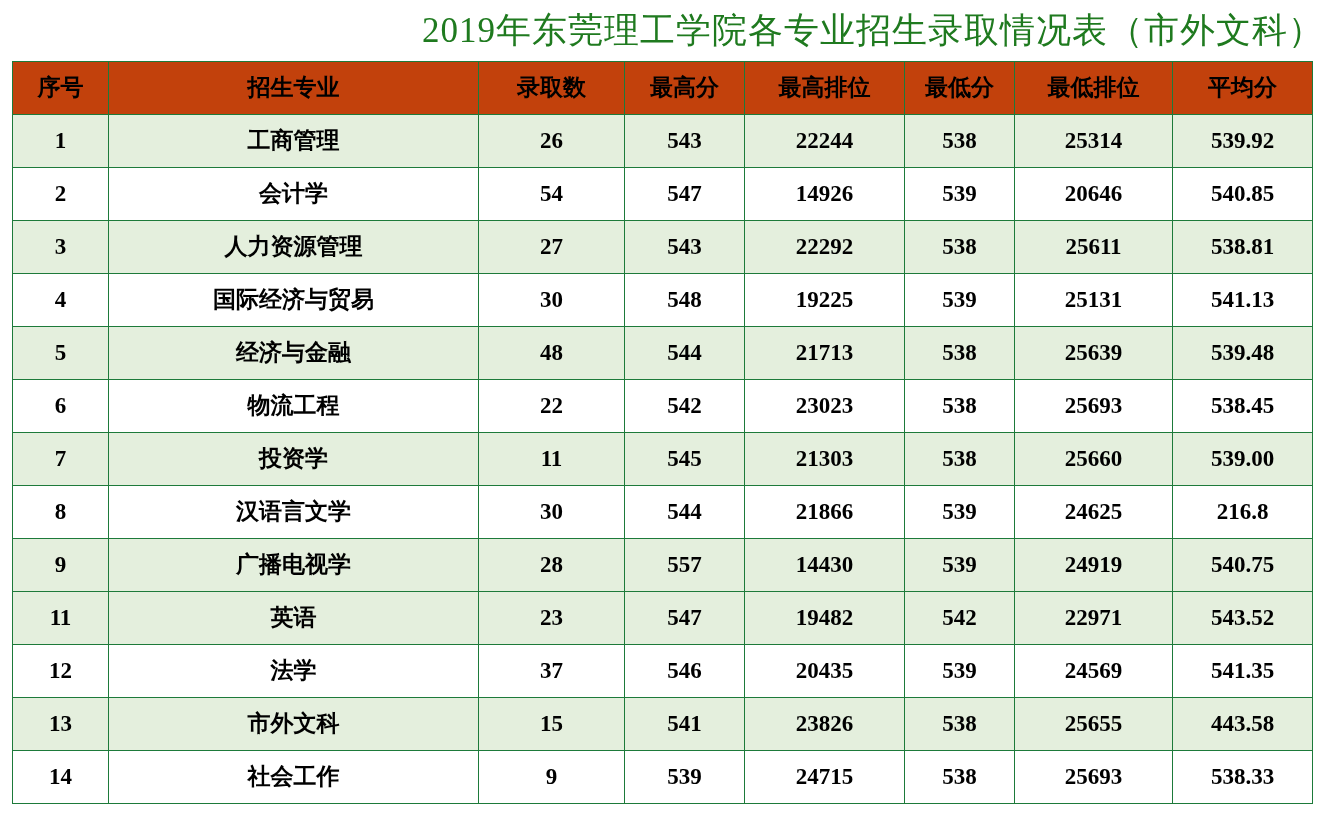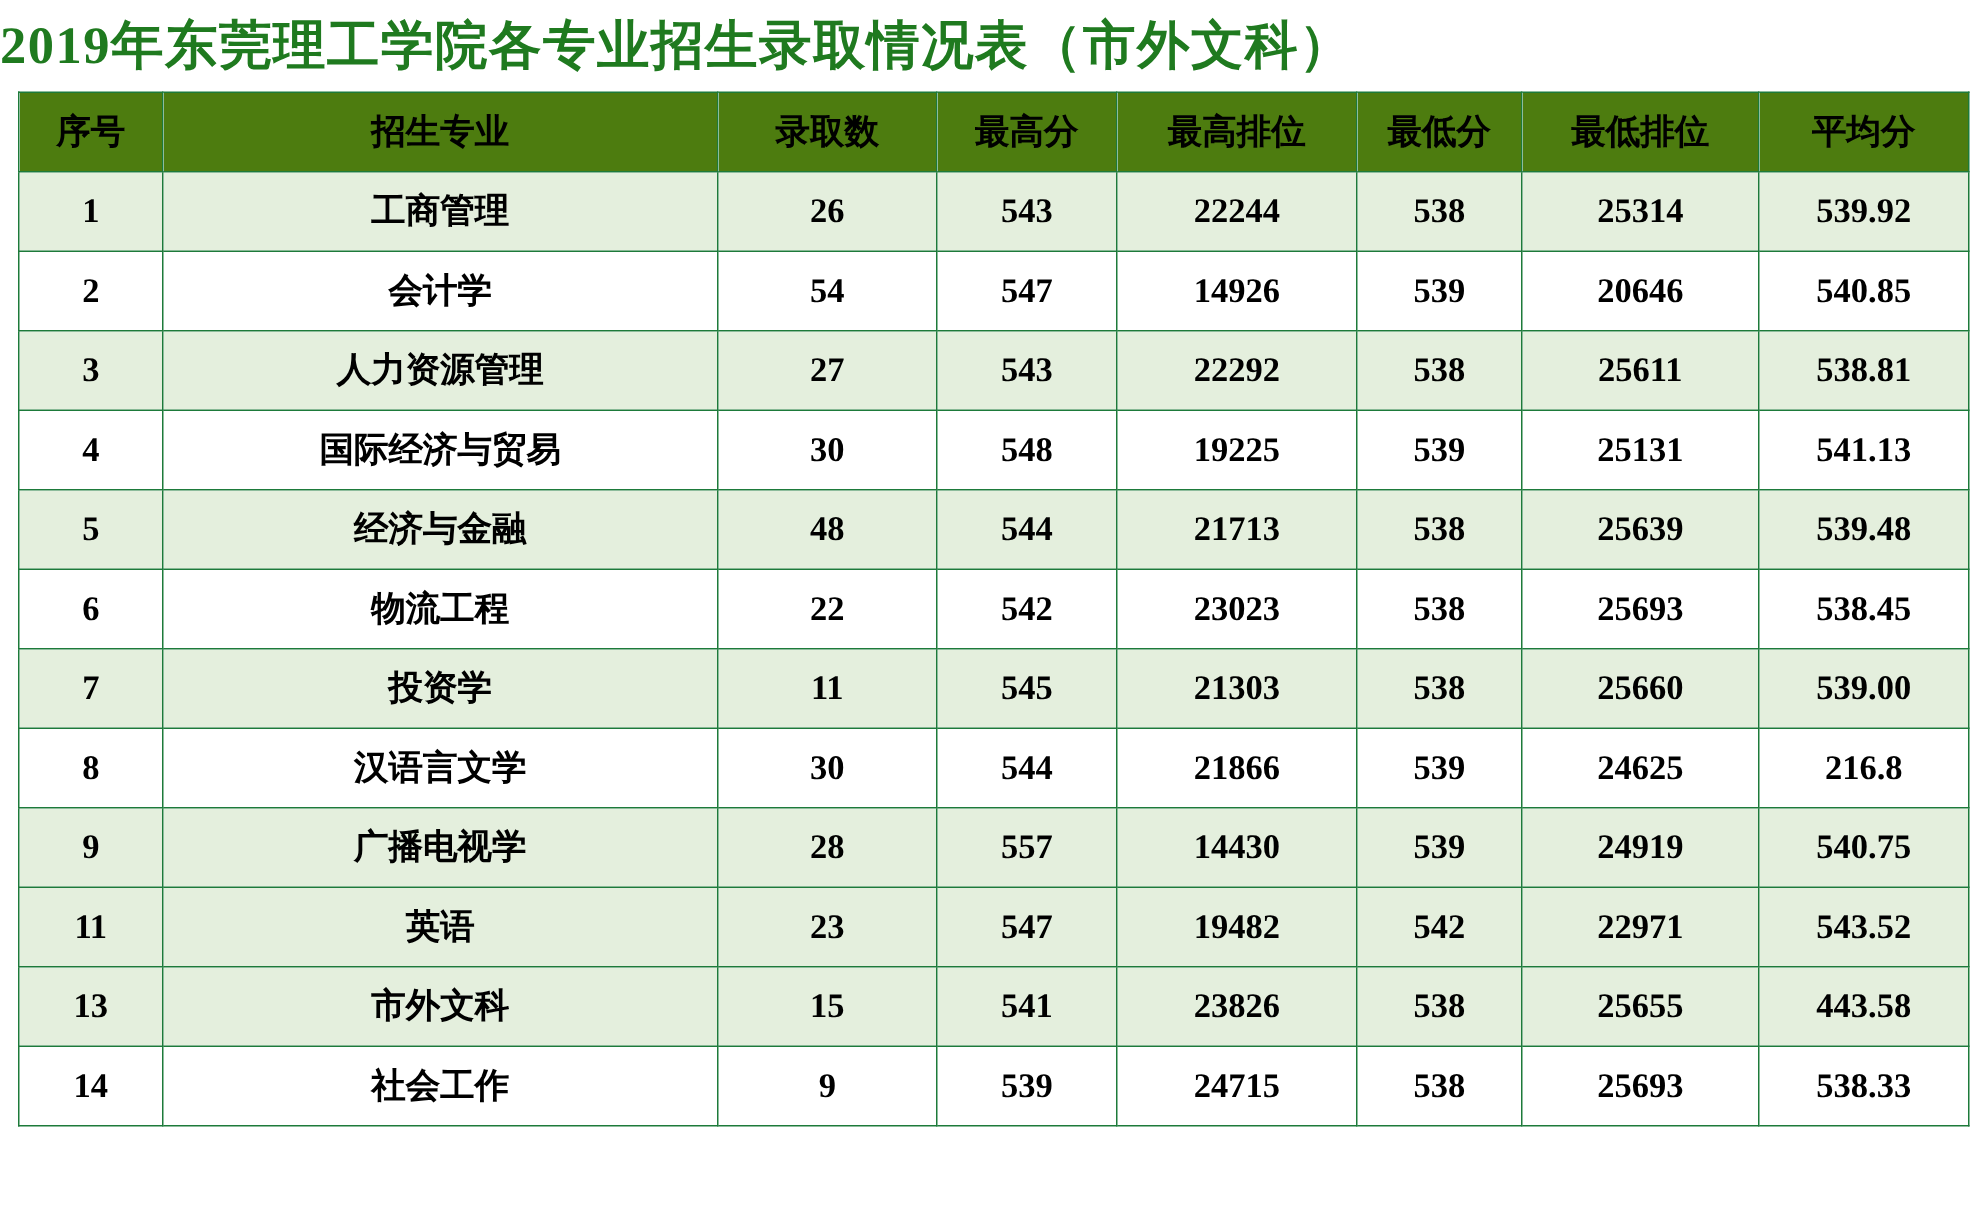--- a/index.html
+++ b/index.html
@@ -12,23 +12,23 @@
     font-family: "Liberation Serif", "DejaVu Serif", serif;
     overflow: hidden;
   }
   .page {
     width: 1324px;
     height: 820px;
     position: relative;
     background: #ffffff;
   }
   .title {
-    text-align: left;
+    text-align: right;
     font-size: 35px;
-    font-weight: bold;
+    font-weight: normal;
     color: #1f7a1f;
     letter-spacing: 1px;
     padding: 12px 0 10px 0;
     line-height: 1.1;
     white-space: nowrap;
   }
   table.grid {
     border-collapse: collapse;
     width: 1300px;
     margin: 0 12px;
@@ -40,21 +40,21 @@
     font-size: 23px;
     font-weight: bold;
     color: #000000;
     padding: 0;
     height: 52px;
     line-height: 52px;
     overflow: hidden;
     white-space: nowrap;
   }
   thead th {
-    background: #4d7c0f;
+    background: #c2410c;
     color: #ffffff;
     font-size: 25px;
     height: 46px;
     line-height: 46px;
     border-color: #128a3a;
   }
   tbody tr.odd td { background: #e4efdd; }
   tbody tr.even td { background: #ffffff; }
 
   
@@ -191,20 +191,30 @@
         <tr class="odd">
           <td>11</td>
           <td>英语</td>
           <td>23</td>
           <td>547</td>
           <td>19482</td>
           <td>542</td>
           <td>22971</td>
           <td>543.52</td>
         </tr>
+        <tr class="even">
+          <td>12</td>
+          <td>法学</td>
+          <td>37</td>
+          <td>546</td>
+          <td>20435</td>
+          <td>539</td>
+          <td>24569</td>
+          <td>541.35</td>
+        </tr>
         <tr class="odd">
           <td>13</td>
           <td>市外文科</td>
           <td>15</td>
           <td>541</td>
           <td>23826</td>
           <td>538</td>
           <td>25655</td>
           <td>443.58</td>
         </tr>

